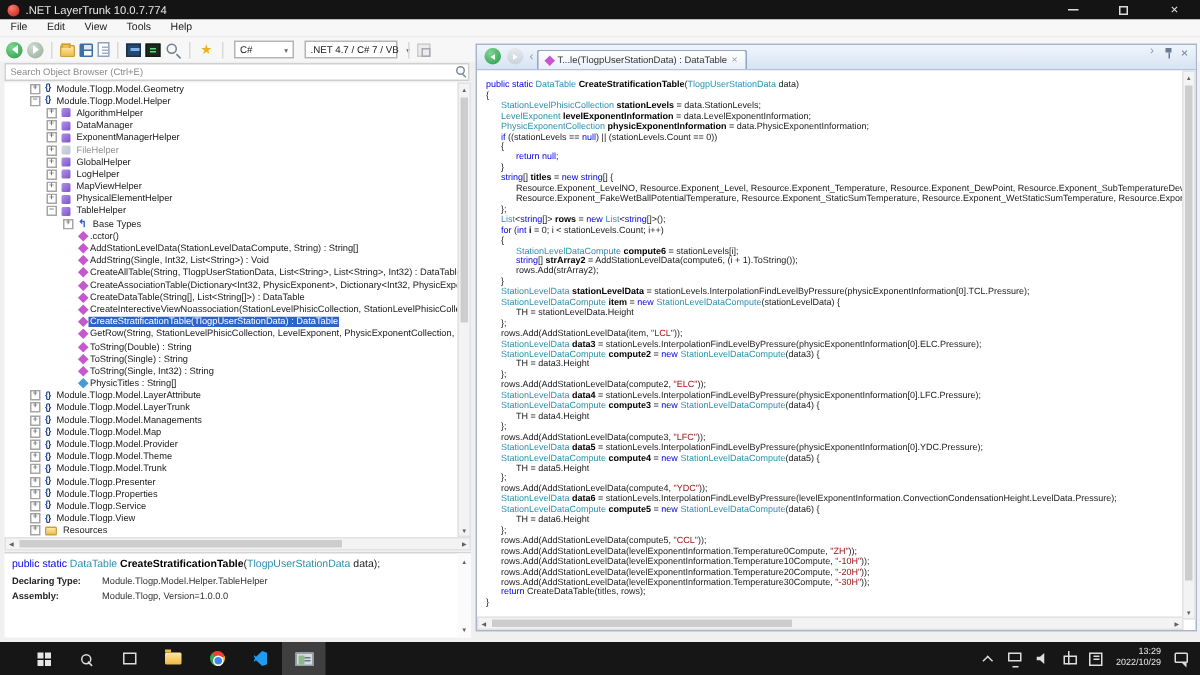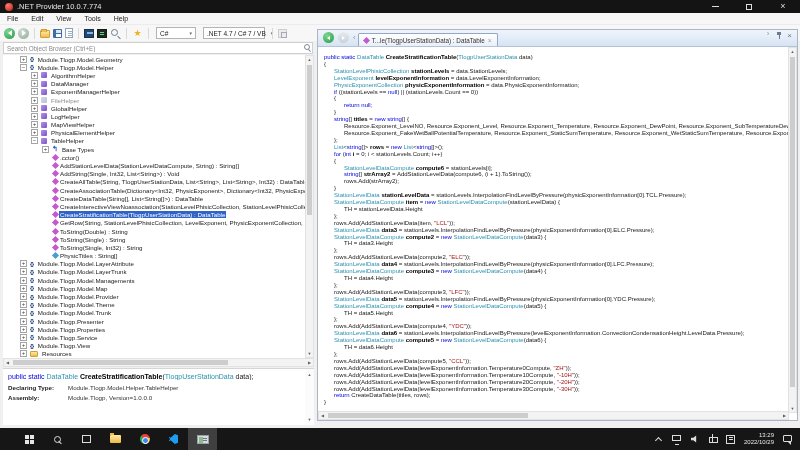--- a/index.html
+++ b/index.html
@@ -145,21 +145,21 @@
 .ic-ime-mode::after{content:"";position:absolute;top:3px;left:3px;width:4px;height:1px;background:#ddd;box-shadow:0 2px #ddd}
 .clock{color:#e8e8e8;font-size:6px;line-height:7px;text-align:right}
 .ic-notification{width:9px;height:7px;border:1px solid #ddd;border-radius:1px;margin-top:-1px}
 .ic-notification::after{content:"";position:absolute;bottom:-1px;right:1px;width:0;height:0;border-style:solid;border-width:0 3px 3px 0;border-color:transparent #ddd transparent transparent}
 </style>
 </head>
 <body>
 
 <div class="titlebar">
   <span class="app-icon"></span>
-  <span class="title-text">.NET Provider 10.0.7.774</span>
+  <span class="title-text">.NET LayerTrunk 10.0.7.774</span>
   <div class="win-controls">
     <span class="win-btn">
         <span class="glyph-min"></span>
       </span>
     <span class="win-btn">
         <span class="glyph-max"></span>
       </span>
     <span class="win-btn">
         <span class="glyph-close">×</span>
       </span>

